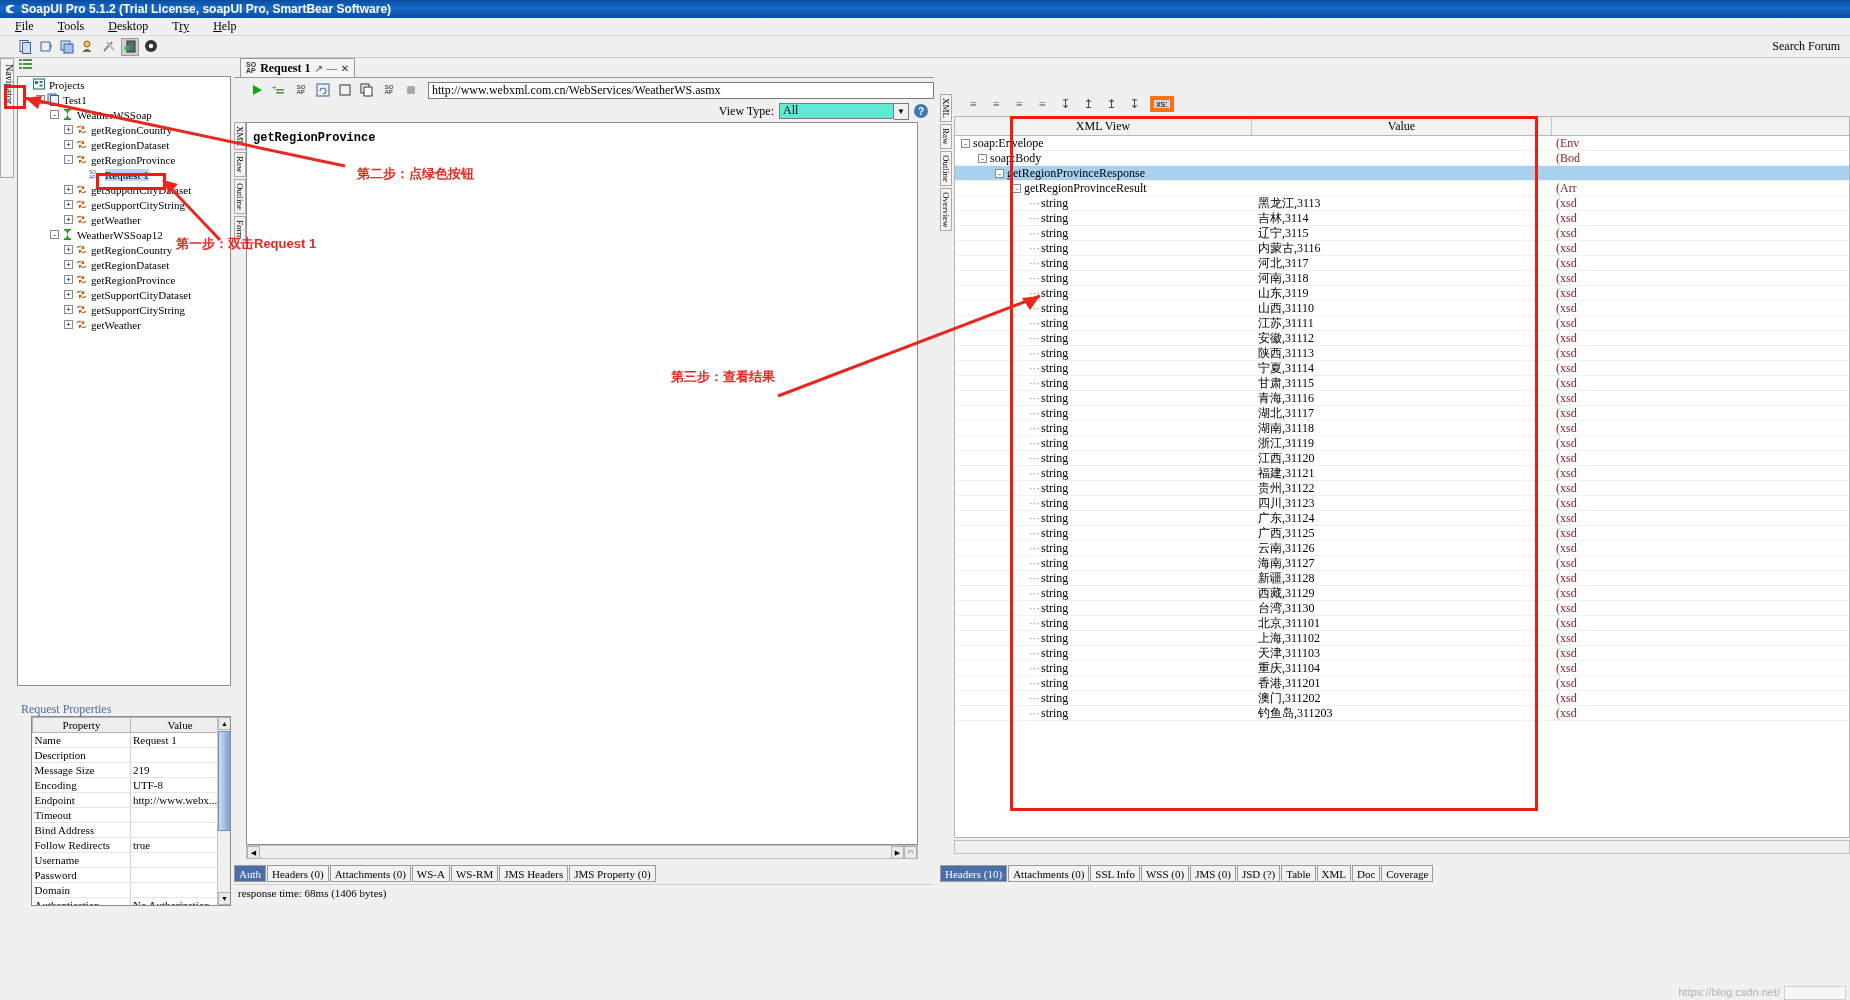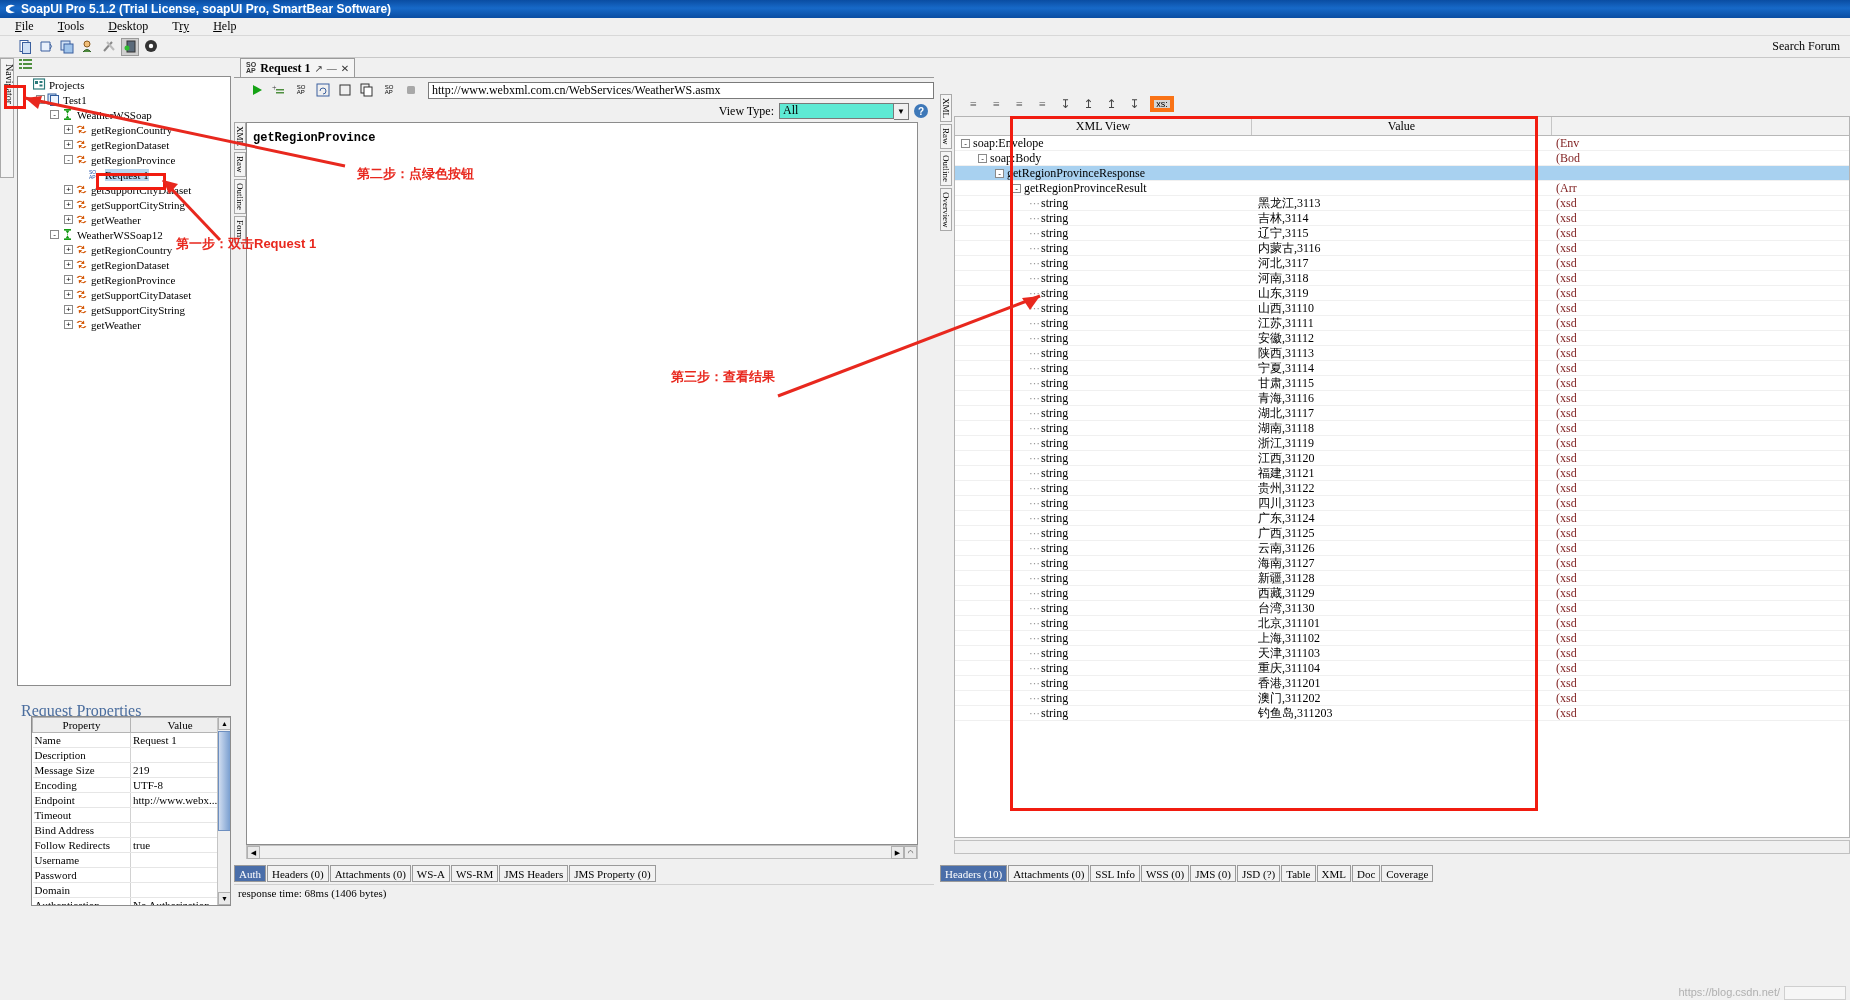--- a/index.html
+++ b/index.html
@@ -86,21 +86,21 @@
     font-family:"Liberation Sans",sans-serif;
   }
   .trow .spacer { display:inline-block; flex:0 0 auto; }
   .trow .ico { width:13px;height:13px;margin-right:3px;flex:0 0 auto;
                display:inline-flex;align-items:center;justify-content:center; }
   .trow .lbl { font-size:11px; }
   .trow.selected .lbl { background:#b8d6f0; }
 
   #reqprops-title {
     position:absolute; left:6px; top:644px;
-    color:#4a6d9e; font-size:16px; font-family:"Liberation Serif", serif;
+    color:#4a6d9e; font-size:12px; font-family:"Liberation Serif", serif;
   }
   #proptable {
     position:absolute; left:16px; top:658px; width:200px; height:190px;
     border:1px solid #8c8c8c; background:#fff; overflow:hidden;
     font-family:"Liberation Serif", serif; font-size:11px;
   }
   #proptable table { border-collapse:collapse; width:100%; }
   #proptable th {
     background:#eeeeee; border:1px solid #b4b4b4; height:15px;
     font-weight:normal; font-size:11px;

